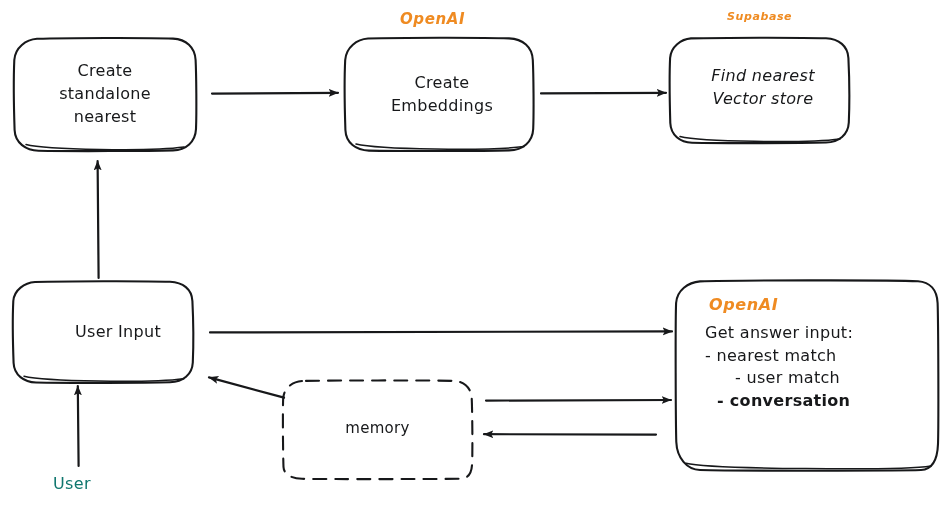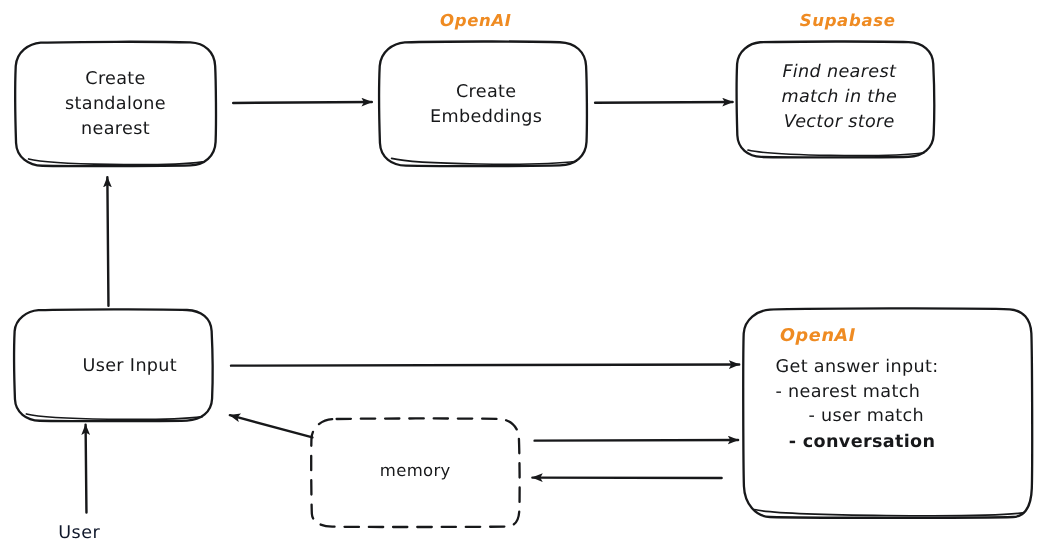--- a/index.html
+++ b/index.html
@@ -50,35 +50,35 @@
   .vendor-inline {
     color: #ef8b22;
     font-weight: 700;
     font-style: italic;
     letter-spacing: 0.6px;
     line-height: 1.3;
     white-space: pre;
   }
   .plain-label {
     position: absolute;
-    color: #0f172a;
+    color: #0f766e;
     white-space: nowrap;
     letter-spacing: 0.4px;
   }
   
   #node-standalone   { left: 14px;  top: 38px;  width: 182px; height: 113px; font-size: 16px; }
   #node-embeddings   { left: 344px; top: 38px;  width: 196px; height: 113px; font-size: 16px; }
   #node-vector       { left: 669px; top: 46px;  width: 188px; height: 84px; font-size: 16px; font-style: italic; }
   #node-userinput    { left: 24px;  top: 281px; width: 188px; height: 102px; font-size: 16px; }
   #node-memory       { left: 283px; top: 380px; width: 189px; height: 98px;  font-size: 15px; }
   #node-answer       { left: 675px; top: 281px; width: 263px; height: 191px; font-size: 16px;
                        align-items: flex-start; justify-content: flex-start; padding: 14px 18px 0 26px; text-align: left; }
   #node-answer .txt-line { text-align: left; }
   #label-openai-top  { left: 400px; top: 10px;  font-size: 15px; }
-  #label-supabase    { left: 727px; top: 10px;  font-size: 15px; }
+  #label-supabase    { left: 727px; top: 10px;  font-size: 11px; }
   #label-user        { left: 53px;  top: 474px; font-size: 16px; }
   .ans-body { margin-top: 6px; }
   .ans-l1 { padding-left: 8px; }
   .ans-l2 { padding-left: 4px; }
   .ans-l3 { padding-left: 34px; }
   .ans-l4 { padding-left: 16px; font-weight: bold; }
 </style>
 </head>
 <body>
 
@@ -133,21 +133,20 @@
     <span class="txt-line">nearest</span>
   </div>
 
   <div class="node" id="node-embeddings">
     <span class="txt-line">Create</span>
     <span class="txt-line">Embeddings</span>
   </div>
 
   <div class="node" id="node-vector">
     <span class="txt-line">Find nearest</span>
-    <span class="txt-line">match in the</span>
     <span class="txt-line">Vector store</span>
   </div>
 
   <div class="node" id="node-userinput">
     <span class="txt-line">User Input</span>
   </div>
 
   <div class="node" id="node-memory">
     <span class="txt-line">memory</span>
   </div>

